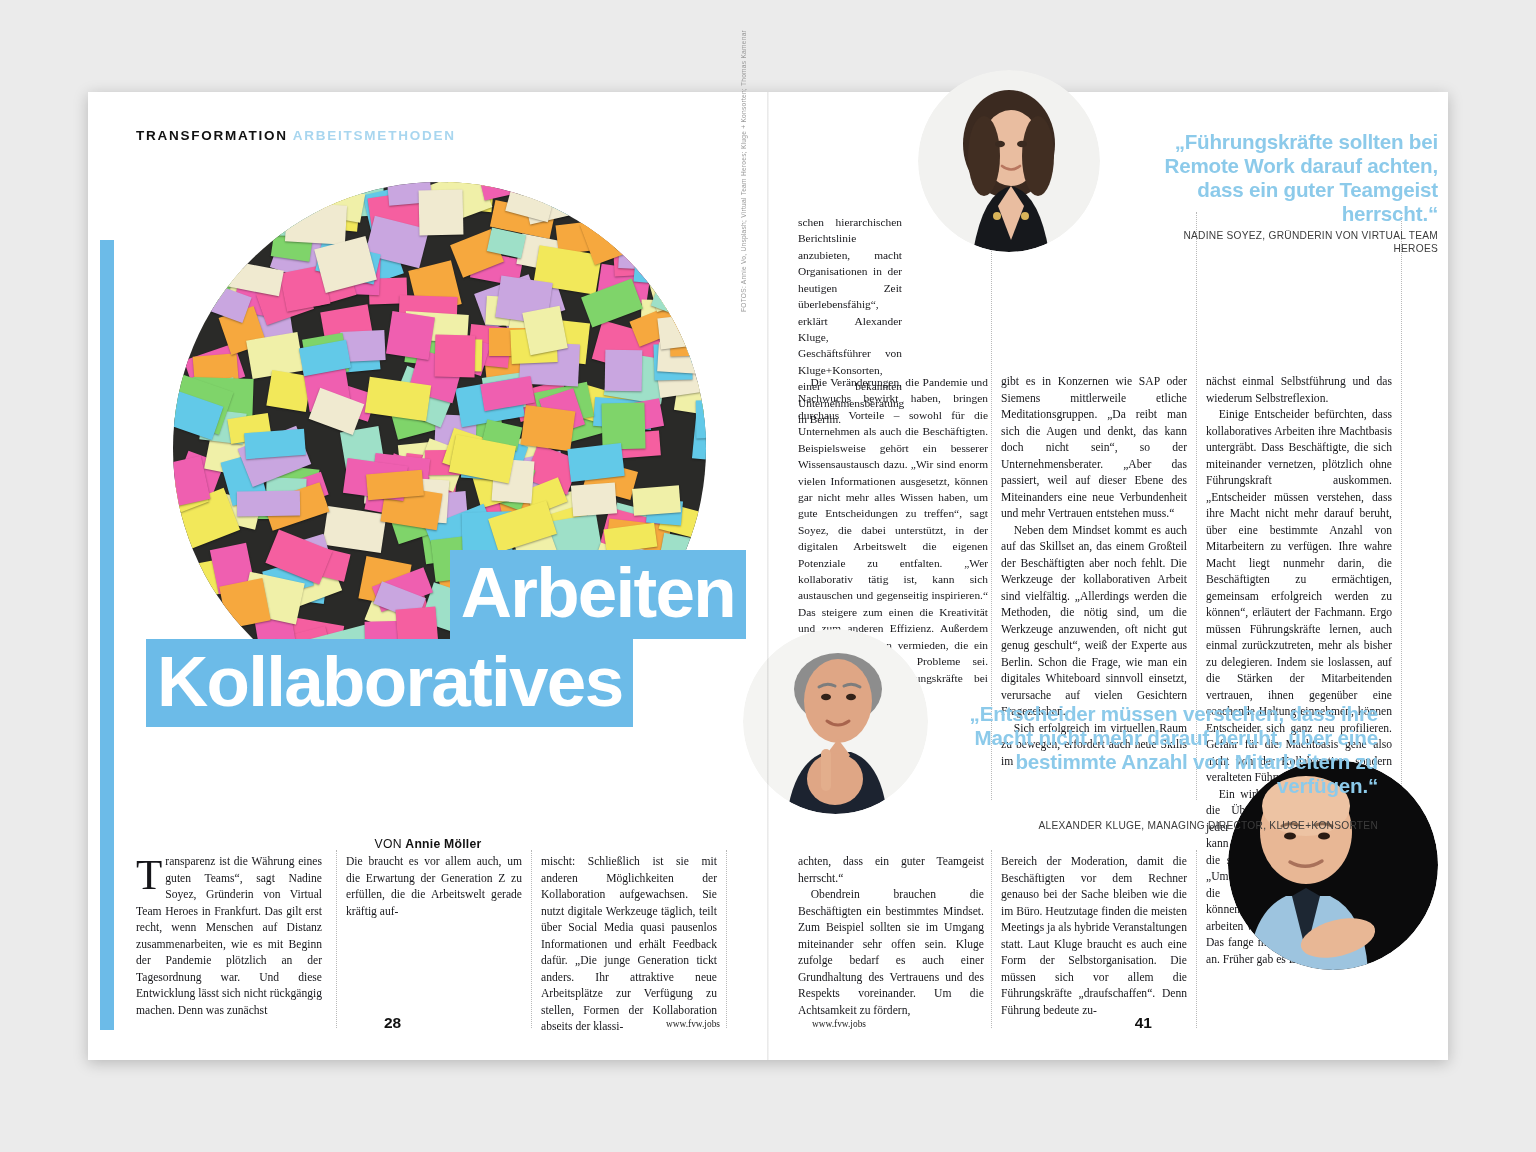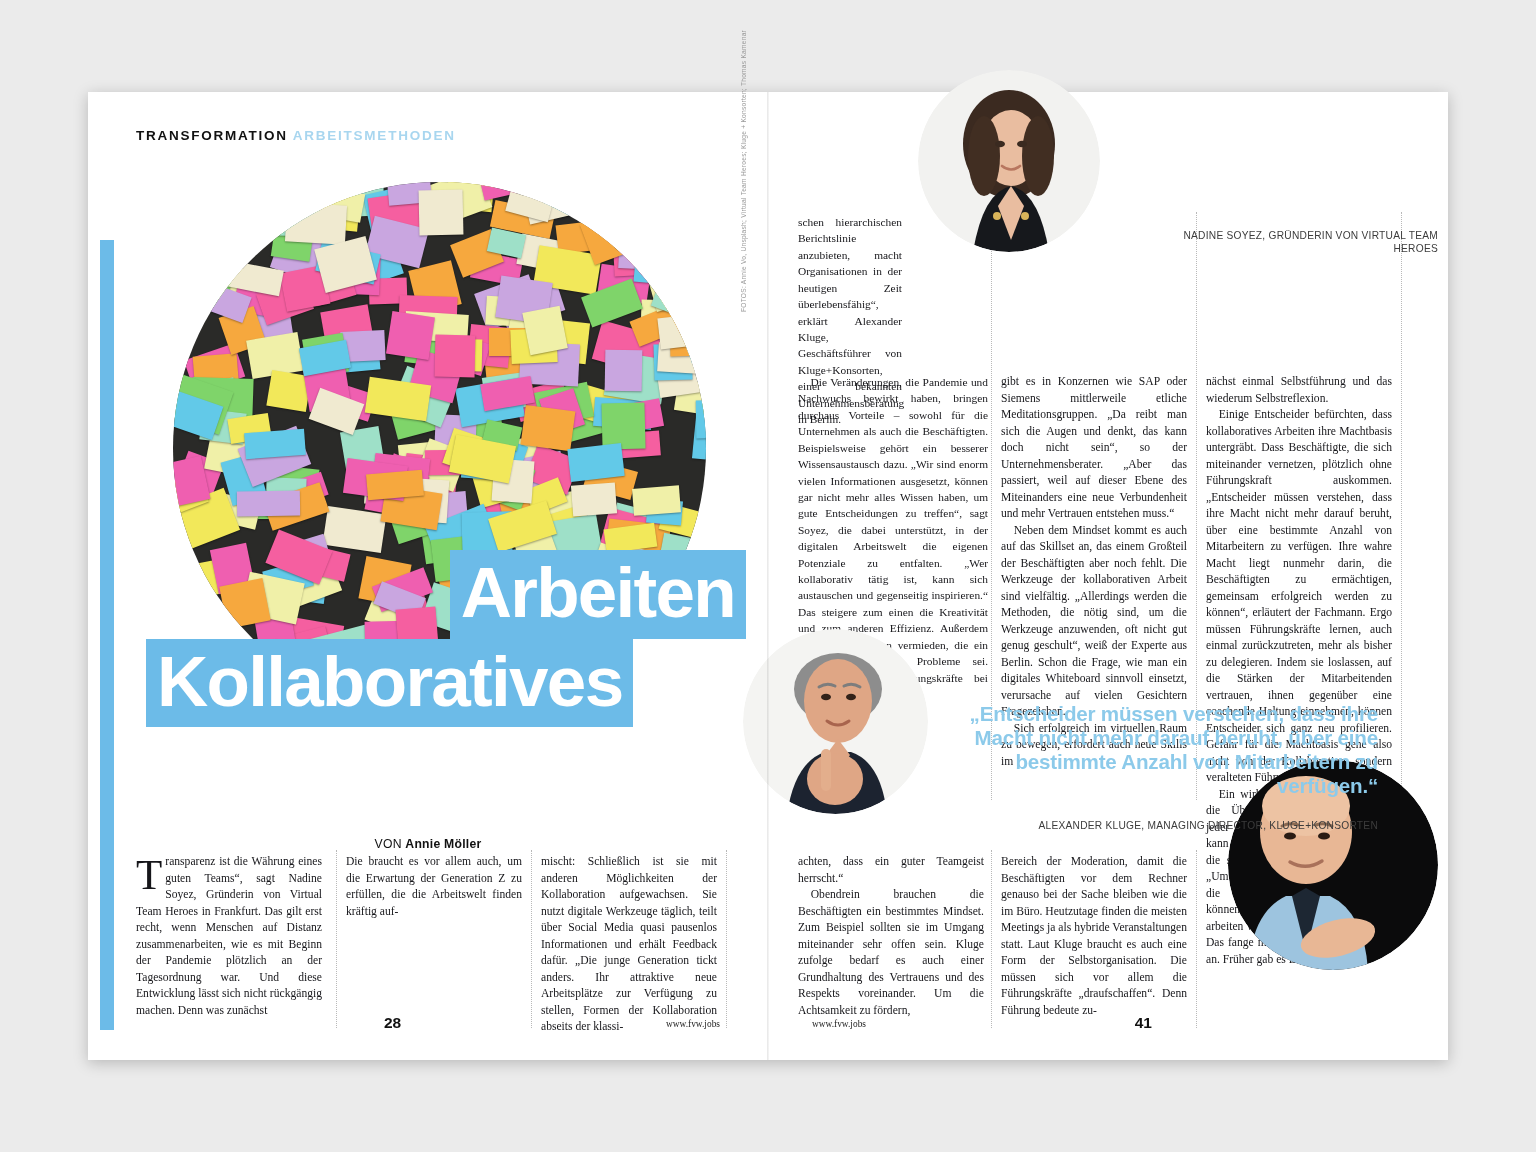--- a/index.html
+++ b/index.html
@@ -476,21 +476,21 @@
 
     <div class="rule" style="left:248px;top:758px;height:178px;"></div>
     <div class="rule" style="left:443px;top:758px;height:178px;"></div>
     <div class="rule" style="left:638px;top:758px;height:178px;"></div>
 
     <div class="col" style="left:48px;top:762px;width:186px;">
       <p class="dropcap">Transparenz ist die Währung eines guten Teams“, sagt Nadine Soyez, Gründerin von Virtual Team Heroes in Frankfurt. Das gilt erst recht, wenn Menschen auf Distanz zusammenarbeiten, wie es mit Beginn der Pandemie plötzlich an der Tagesordnung war. Und diese Entwicklung lässt sich nicht rückgängig machen. Denn was zunächst</p>
     </div>
 
     <div class="col" style="left:258px;top:762px;width:176px;">
-      <p>Die braucht es vor allem auch, um die Erwartung der Generation Z zu erfüllen, die die Arbeitswelt finden kräftig auf-</p>
+      <p>Die braucht es vor allem auch, um die Erwartung der Generation Z zu erfüllen, die die Arbeitswelt gerade kräftig auf-</p>
     </div>
 
     <div class="col" style="left:453px;top:762px;width:176px;">
       <p>mischt: Schließlich ist sie mit anderen Möglichkeiten der Kollaboration aufgewachsen. Sie nutzt digitale Werkzeuge täglich, teilt über Social Media quasi pausenlos Informationen und erhält Feedback dafür. „Die junge Generation tickt anders. Ihr attraktive neue Arbeitsplätze zur Verfügung zu stellen, Formen der Kollaboration abseits der klassi-</p>
     </div>
 
     <div class="pgnum left">28</div>
     <div class="weburl a">www.fvw.jobs</div>
   </div>
 
@@ -596,20 +596,21 @@
           <path d="M54 66 q8 -4 16 -1" stroke="#8b6a52" stroke-width="3" fill="none" stroke-linecap="round"></path>
           <path d="M88 65 q8 -3 16 1" stroke="#8b6a52" stroke-width="3" fill="none" stroke-linecap="round"></path>
           <path d="M62 102 q16 9 32 -1" stroke="#a9715a" stroke-width="3.4" fill="none" stroke-linecap="round"></path>
           <path d="M20 210 q4 -58 38 -74 l44 0 q34 16 38 74 z" fill="#9dc4df"></path>
           <path d="M78 128 l-14 8 l14 56 l14 -56 z" fill="#1d2733"></path>
           <ellipse cx="110" cy="178" rx="38" ry="18" fill="#e8b795" transform="rotate(-14 110 178)"></ellipse>
         </g>
       </svg>
     </div>
 
+    <div class="quote" style="left:370px;top:38px;width:300px;">„Führungskräfte sollten bei Remote Work darauf achten, dass ein guter Teamgeist herrscht.“</div>
     <div class="quote-attr" style="left:370px;top:138px;width:300px;">NADINE SOYEZ, GRÜNDERIN VON VIRTUAL TEAM HEROES</div>
 
     <div class="quote" style="left:190px;top:610px;width:420px;">„Entscheider müssen verstehen, dass ihre Macht nicht mehr darauf beruht, über eine bestimmte Anzahl von Mitarbeitern zu verfügen.“</div>
     <div class="quote-attr" style="left:190px;top:728px;width:420px;">ALEXANDER KLUGE, MANAGING DIRECTOR, KLUGE+KONSORTEN</div>
 
     <div class="pgnum right">41</div>
     <div class="weburl b" style="left:44px;">www.fvw.jobs</div>
   </div>
 
   <div class="gutter"></div>

